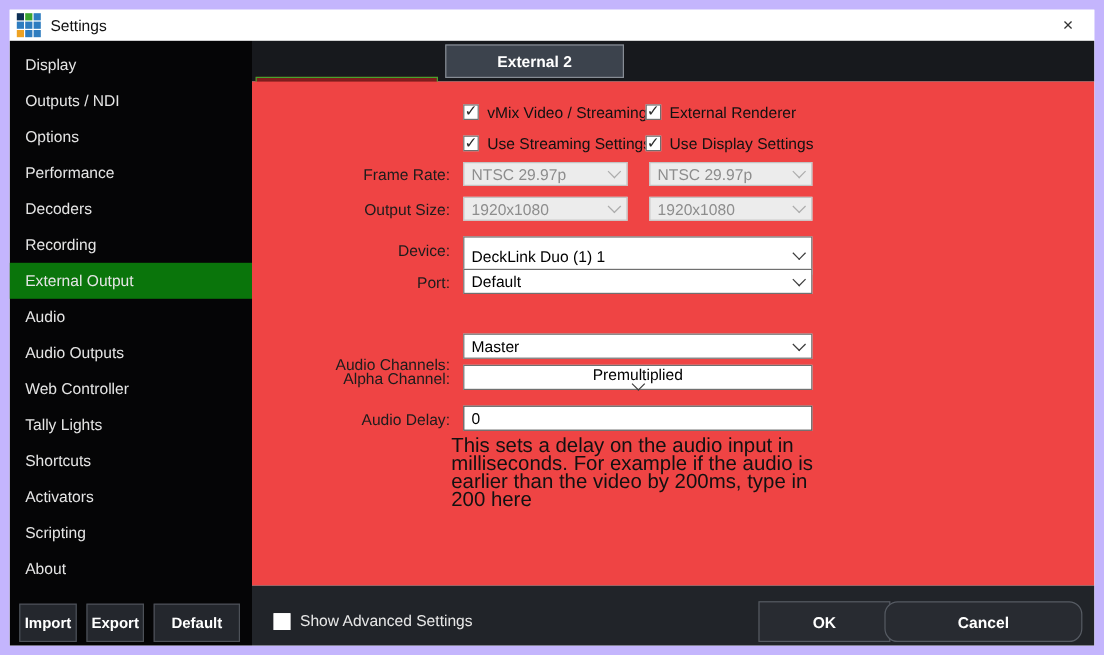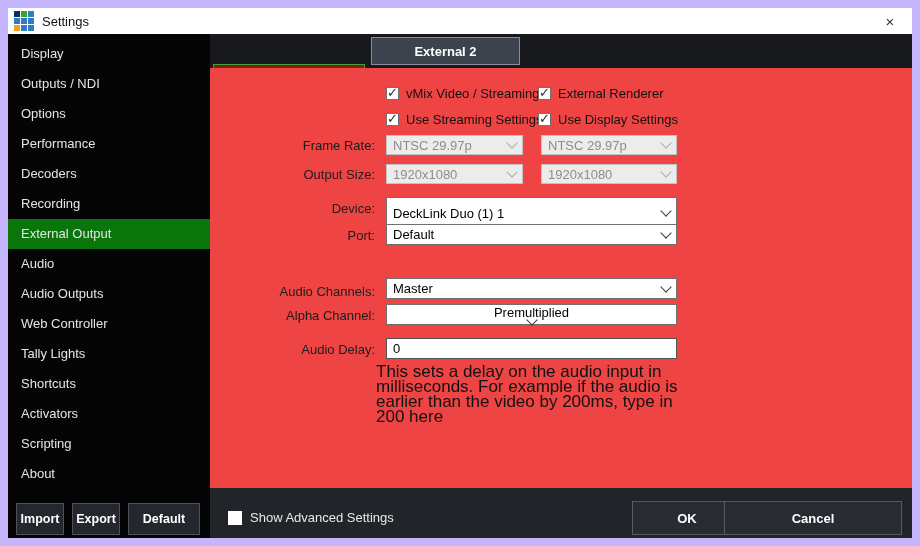--- a/index.html
+++ b/index.html
@@ -143,21 +143,21 @@
           <span class="val">DeckLink Duo (1) 1</span>
           <span class="chev"></span>
         </div>
 
         <div class="flabel" style="left:2px;top:160px;">Port:</div>
         <div class="select" style="left:176px;top:156px;width:291px;height:21px;">
           <span class="val">Default</span>
           <span class="chev"></span>
         </div>
 
-        <div class="flabel" style="left:2px;top:216px;">Audio Channels:</div>
+        <div class="flabel" style="left:2px;top:228px;">Audio Channels:</div>
         <div class="select" style="left:176px;top:210px;width:291px;height:21px;">
           <span class="val">Master</span>
           <span class="chev"></span>
         </div>
 
         <div class="flabel" style="left:2px;top:240px;">Alpha Channel:</div>
         <div class="select" style="left:176px;top:236px;width:291px;height:21px;flex-direction:column;">
           <span class="val">Premultiplied</span>
           <span class="chev"></span>
         </div>
@@ -167,17 +167,17 @@
 
         <div class="help" style="left:166px;top:296px;width:312px;">This sets a delay on the audio input in milliseconds. For example if the audio is earlier than the video by 200ms, type in 200 here</div>
       </div>
 
       <div class="footer">
         <div class="adv">
           <span class="cb"></span>
           <span class="adv-label">Show Advanced Settings</span>
         </div>
         <div class="dlg-btn" style="right:170px;width:110px;">OK</div>
-        <div class="dlg-btn" style="right:10px;width:178px;">Cancel</div>
+        <div class="dlg-btn" style="right:10px;width:165px;border-radius:11px;">Cancel</div>
       </div>
     </div>
   </div>
 </div>
 
 </body></html>

